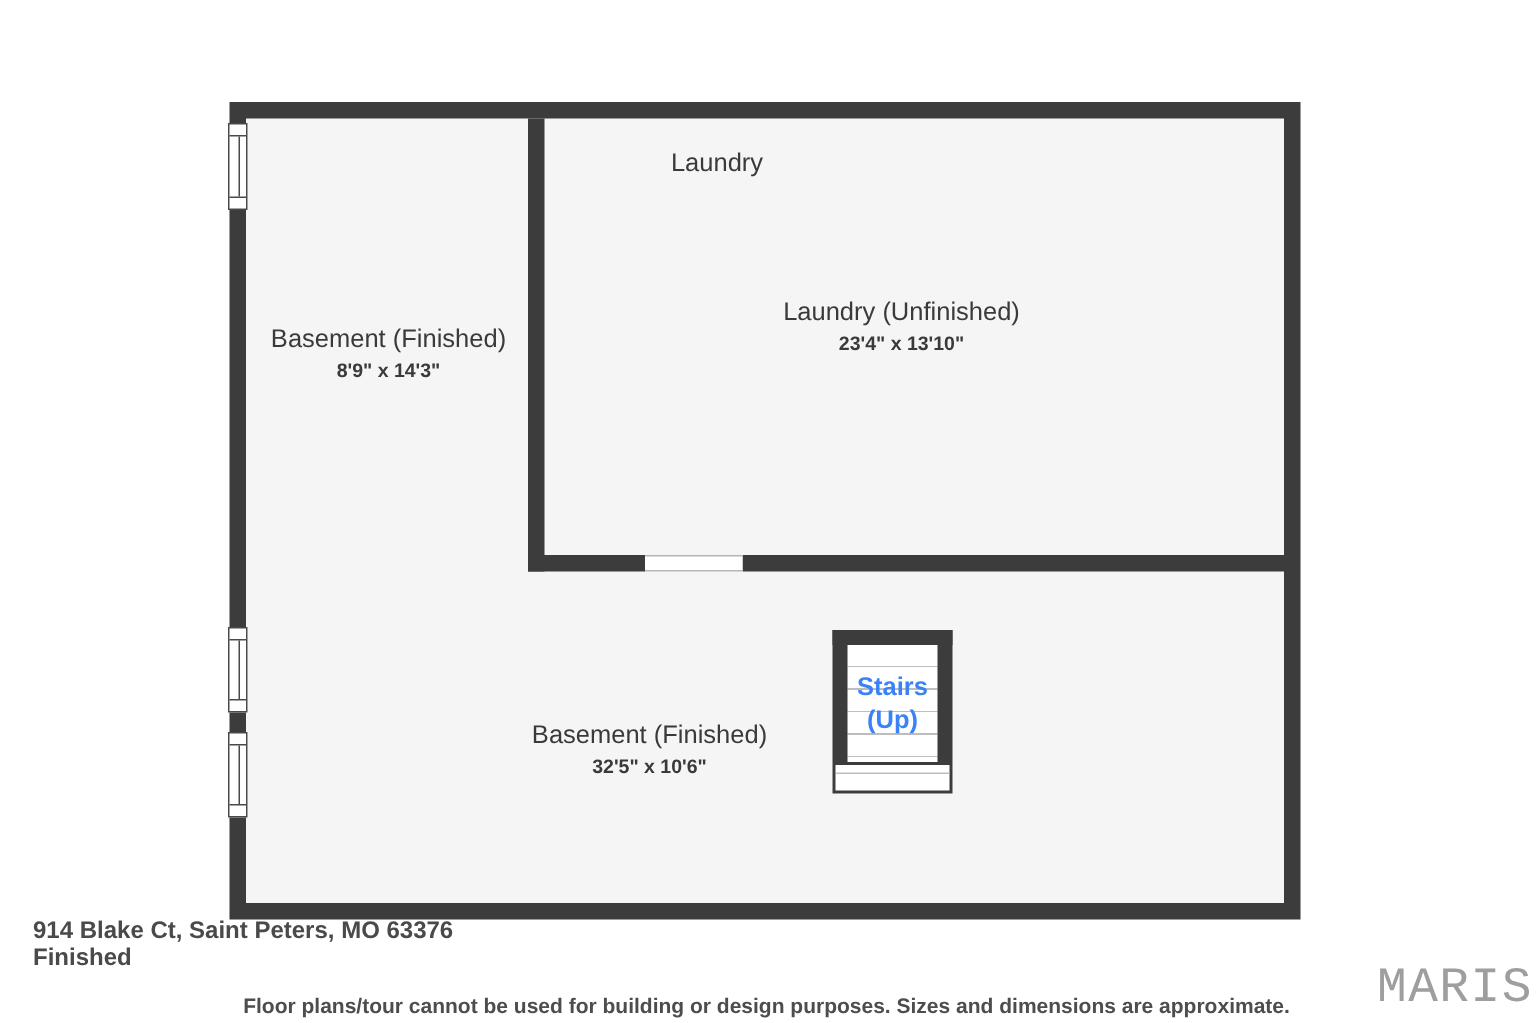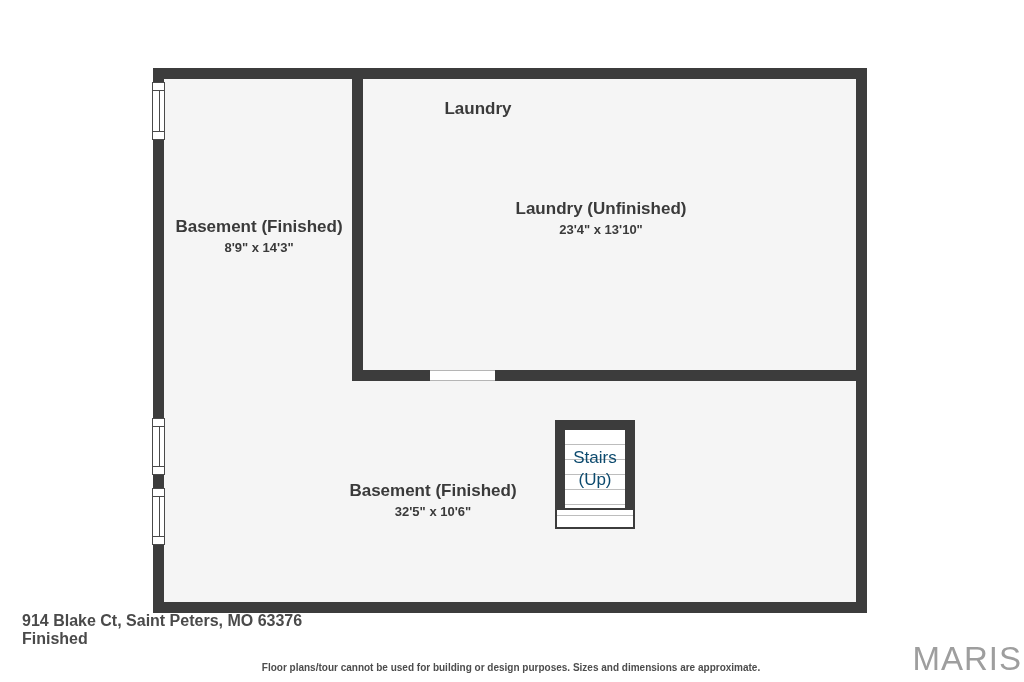--- a/index.html
+++ b/index.html
@@ -64,63 +64,64 @@
     width: 80px; height: 21px;
     border: 2px solid #3c3c3c;
     background: #ffffff;
   }
   .stairs-landing .tread { position: absolute; left: 0; right: 0; top: 5px; height: 1px; background: #bdbdbd; }
   .stairs-label {
     position: absolute;
     left: 595px; top: 469px;
     transform: translate(-50%, -50%);
     text-align: center;
-    font-size: 17px; font-weight: normal;
+    font-size: 17px; font-weight: bold;
     line-height: 22px;
-    color: #0c4a6e;
+    color: #3b82f6;
     white-space: nowrap;
   }
   
   .room-label {
     position: absolute;
     transform: translate(-50%, -50%);
     text-align: center;
     color: #3a3a3a;
     white-space: nowrap;
   }
-  .room-label .name { font-size: 17px; font-weight: bold; line-height: 21px; margin-top: 15px; }
+  .room-label .name { font-size: 17px; font-weight: normal; line-height: 21px; margin-top: 15px; }
   .room-label .dims { font-size: 13px; font-weight: bold; line-height: 21px; }
   .label-laundry   { left: 478px; top: 101px; }
   .label-left      { left: 259px; top: 229px; }
   .label-unfin     { left: 601px; top: 211px; }
   .label-bottom    { left: 433px; top: 493px; }
   
   .footer-address {
     position: absolute;
     left: 22px; top: 612px;
     color: #4a4a4a;
     font-size: 16px; font-weight: bold;
     line-height: 18px;
   }
   .footer-disclaimer {
     position: absolute;
     left: 511px; top: 662px;
     transform: translateX(-50%);
     color: #4d4d4d;
-    font-size: 10px; font-weight: bold;
+    font-size: 14px; font-weight: bold;
     white-space: nowrap;
   }
   .brand-logo {
     position: absolute;
     right: 2px; top: 642px;
     color: #9e9e9e;
     font-size: 33px;
     font-weight: 400;
     letter-spacing: 1px;
     line-height: 33px;
+    font-family: Liberation Mono, monospace;
   }
 </style>
 </head>
 <body>
 
 <div class="canvas">
 
   <div class="outer-walls"></div>
   <div class="wall wall-divider-v"></div>
   <div class="wall wall-h-a"></div>

